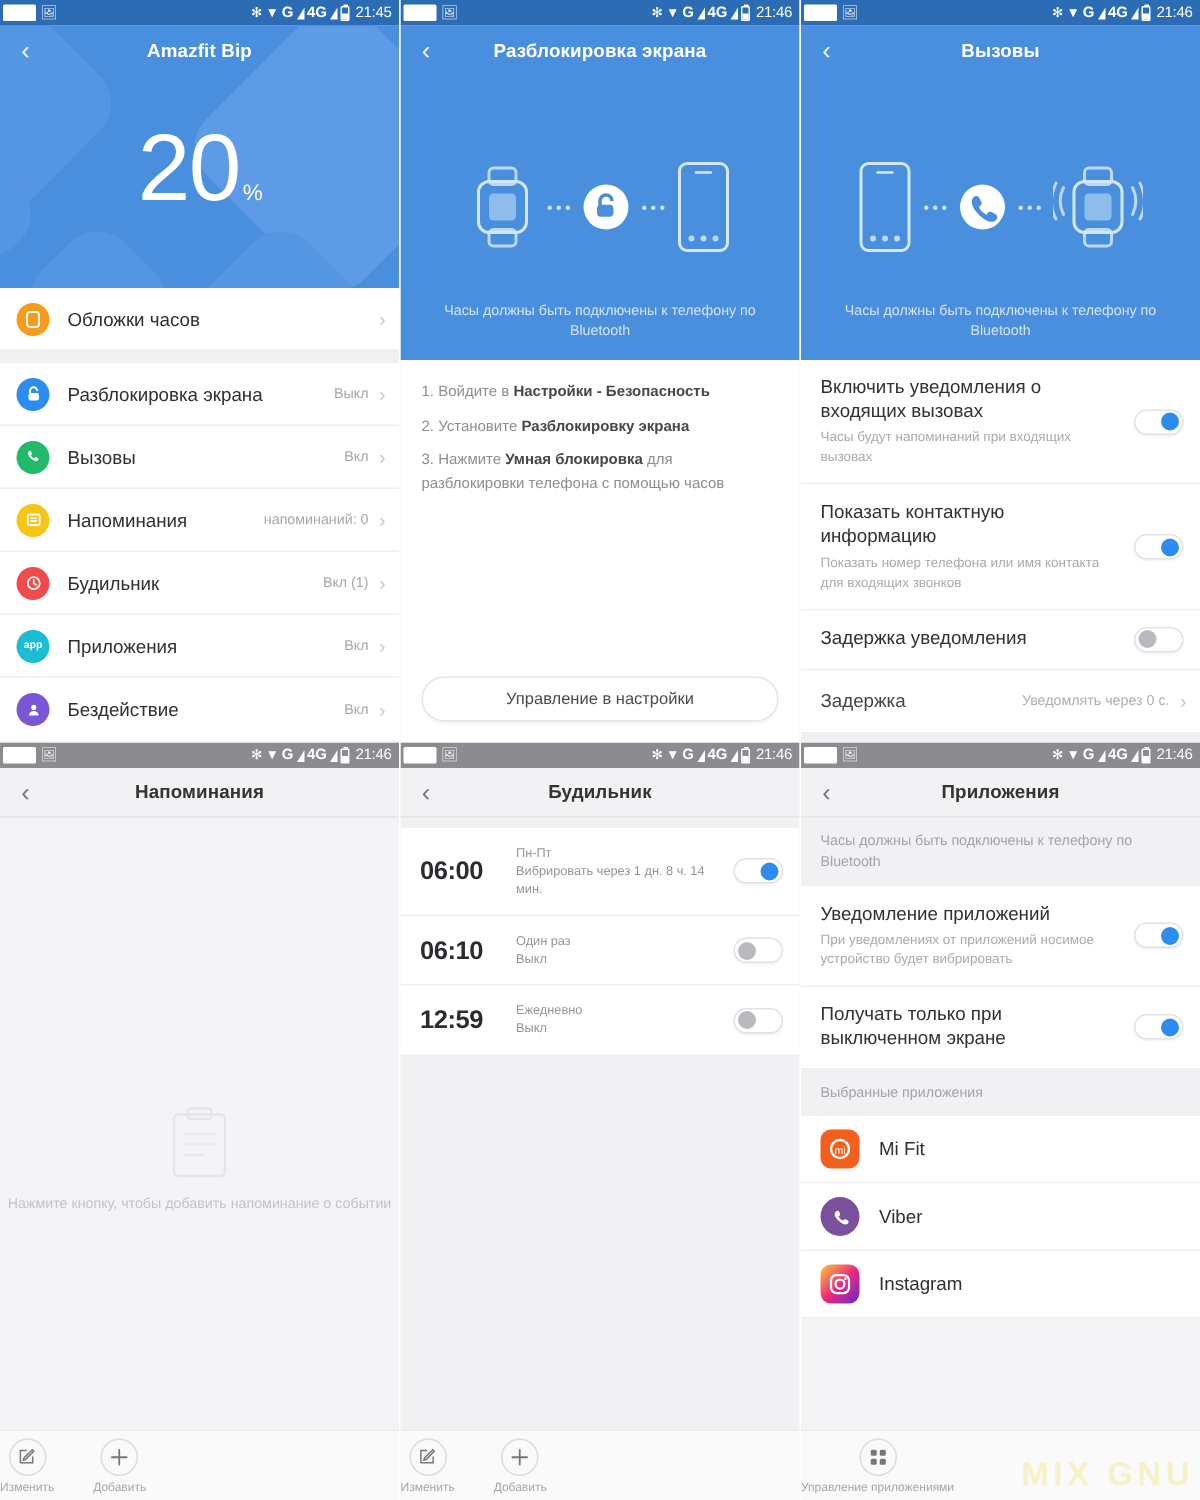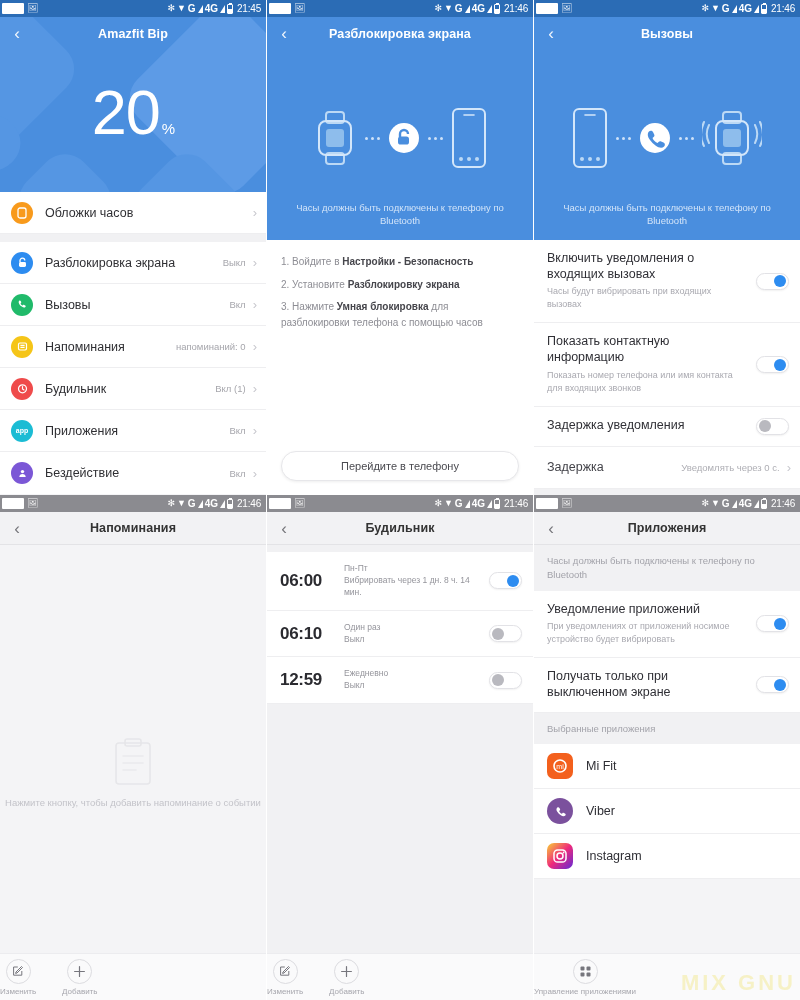--- a/index.html
+++ b/index.html
@@ -407,21 +407,21 @@
           <span>1. Войдите в </span><b>Настройки - Безопасность</b><span></span>
         </div>
         <div class="step">
           <span>2. Установите </span><b>Разблокировку экрана</b><span></span>
         </div>
         <div class="step">
           <span>3. Нажмите </span><b>Умная блокировка</b><span> для разблокировки телефона с помощью часов</span>
         </div>
       </div>
       <div class="pill-wrap">
-        <div class="pill">Перейдите в телефону</div>
+        <div class="pill">Управление в настройки</div>
       </div>
     </div>
   </div>
 
   <div class="panel" style="border-right:none">
     <div class="col">
       <div class="statusbar blue">
         <div class="sb-left">
           <div class="sb-white-chip"></div>
           <div class="sb-pic">🖼</div>
@@ -477,21 +477,21 @@
             <rect x="21" y="19" width="18" height="18" rx="3" fill="#8ebdec"></rect>
           </svg>
         </div>
         <div class="illus-note">Часы должны быть подключены к телефону по Bluetooth</div>
       </div>
 
       <div class="sect">
         <div class="srow">
           <div class="srow-txt">
             <div class="srow-title">Включить уведомления о входящих вызовах</div>
-            <div class="srow-sub">Часы будут вибрировать при входящих вызовах</div>
+            <div class="srow-sub">Часы будут напоминаний при входящих вызовах</div>
           </div>
           <div class="sw on">
               <i></i>
             </div>
         </div>
         <div class="srow">
           <div class="srow-txt">
             <div class="srow-title">Показать контактную информацию</div>
             <div class="srow-sub">Показать номер телефона или имя контакта для входящих звонков</div>
           </div>

